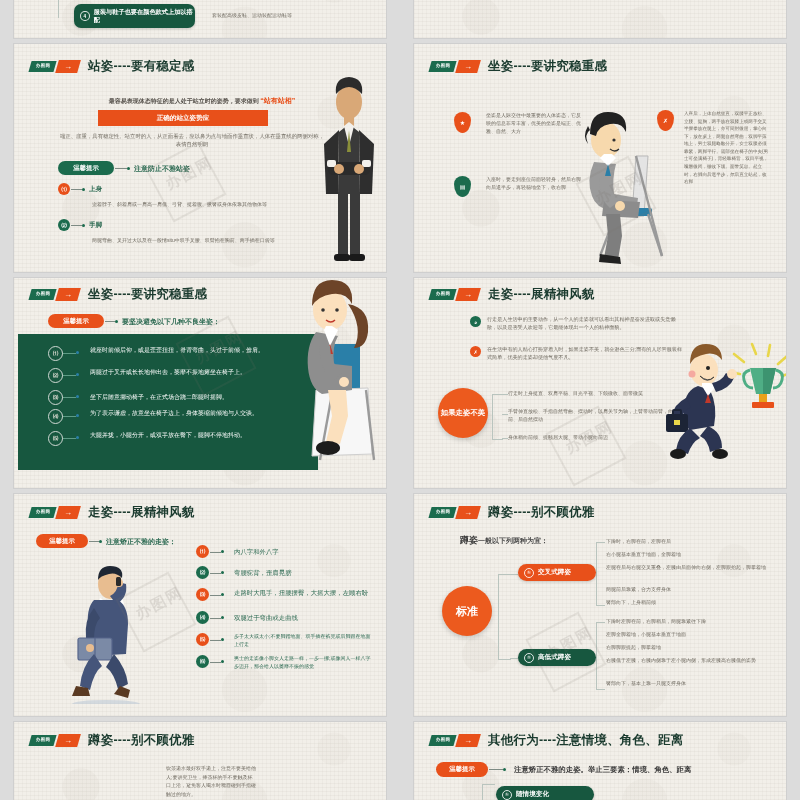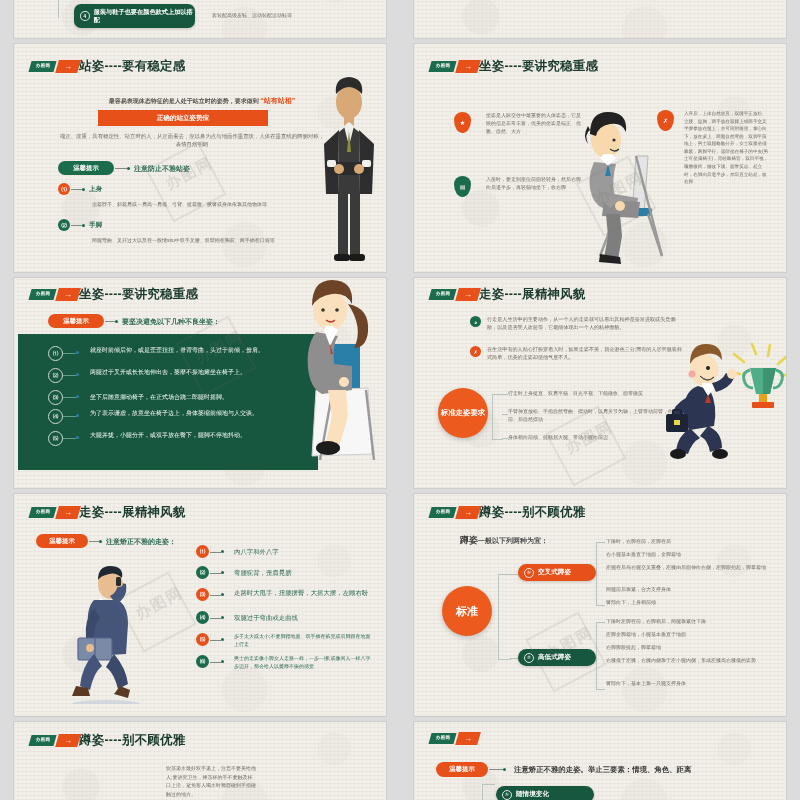--- a/index.html
+++ b/index.html
@@ -44,21 +44,21 @@
   }
   .tagA span{display:inline-block;transform:skewX(16deg);}
   .tagB{
     background:#e8501a;color:#fff;
     padding:2.6px 7px;margin-left:2px;
     transform:skewX(-16deg);
     line-height:1;display:flex;align-items:center;justify-content:center;
   }
   .tagB span{display:inline-block;transform:skewX(16deg);font-size:8px;line-height:1;}
   .hdr-title{
-    color:#1b3b2f;
+    margin-left:9px;color:#1b3b2f;
     font-size:12.5px;font-weight:bold;letter-spacing:.2px;white-space:nowrap;
   }
 
   
   .body-txt{position:absolute;color:#6f6a60;font-size:5px;line-height:1.55;z-index:3;}
   .body-txt.green{color:#2c6a52;}
   .lead{position:absolute;color:#55504a;font-size:6.4px;font-weight:bold;z-index:3;}
   .accent{color:#e8501a;}
 
   
@@ -358,21 +358,21 @@
         </div>
       <div class="hdr-title">走姿----展精神风貌</div>
     </div>
 
     <div class="numc green" style="left:56px;top:38px;width:11px;height:11px;font-size:5px;">◕</div>
     <div class="body-txt" style="left:73px;top:38px;width:196px;font-size:5.1px;">行走是人生活中的主要动作，从一个人的走姿就可以看出其精神是奋发进取或失意懒散，以及是否受人欢迎等，它最能体现出一个人的精神面貌。</div>
 
     <div class="numc orange" style="left:56px;top:68px;width:11px;height:11px;font-size:5px;">✗</div>
     <div class="body-txt" style="left:73px;top:68px;width:196px;font-size:5.1px;">在生活中有的人精心打扮穿着入时，如果走姿不美，就会逊色三分;而有的人尽管服装样式简单，优美的走姿却使他气度不凡。</div>
 
-    <div class="bigcirc" style="left:24px;top:110px;width:50px;height:50px;">标准走姿要求</div>
+    <div class="bigcirc" style="left:24px;top:110px;width:50px;height:50px;">如果走姿不美</div>
 
     <div class="branch" style="left:78px;top:116px;width:10px;height:44px;"></div>
     <div class="tick" style="left:88px;top:116px;width:6px;"></div>
     <div class="tick" style="left:88px;top:136px;width:6px;"></div>
     <div class="tick" style="left:88px;top:160px;width:6px;"></div>
 
     <div class="body-txt" style="left:94px;top:112px;width:180px;">行走时上身挺直、双肩平稳、目光平视、下颌微收、面带微笑</div>
     <div class="body-txt" style="left:94px;top:130px;width:170px;">手臂伸直放松、手指自然弯曲、摆动时，以肩关节为轴，上臂带动前臂，向前、后自然摆动</div>
     <div class="body-txt" style="left:94px;top:156px;width:180px;">身体稍向前倾、提髋屈大腿、带动小腿向前迈</div>
 
@@ -552,20 +552,21 @@
     </div>
     <div class="body-txt" style="left:152px;top:42px;width:90px;line-height:1.7;">饮茶递水最好双手递上，注意不要美给他人;要讲究卫生，捧茶杯的手不要触及杯口上沿，避免客人喝水时嘴唇碰到手指碰触过的地方。</div>
   </div>
 
   <div class="slide" style="left:414px;top:722px;width:372px;height:90px;">
     <div class="hdr" style="left:16px;top:10px;">
       <div class="tagA"><span>办图网</span></div>
       <div class="tagB">
           <span>→</span>
         </div>
+      <div class="hdr-title">其他行为----注意情境、角色、距离</div>
     </div>
 
     <div class="pill orange" style="left:22px;top:40px;width:52px;height:15px;">温馨提示</div>
     <div class="connector" style="left:75px;top:47px;width:14px;"></div>
     <div class="dot" style="left:89px;top:45.5px;"></div>
     <div class="pill-note" style="left:100px;top:43px;font-size:7.4px;color:#3b3b3b;">注意矫正不雅的走姿。举止三要素：情境、角色、距离</div>
 
     <div class="node green" style="left:82px;top:64px;width:92px;height:17px;">
       <span class="bullet">①</span>
       <span>随情境变化</span>

